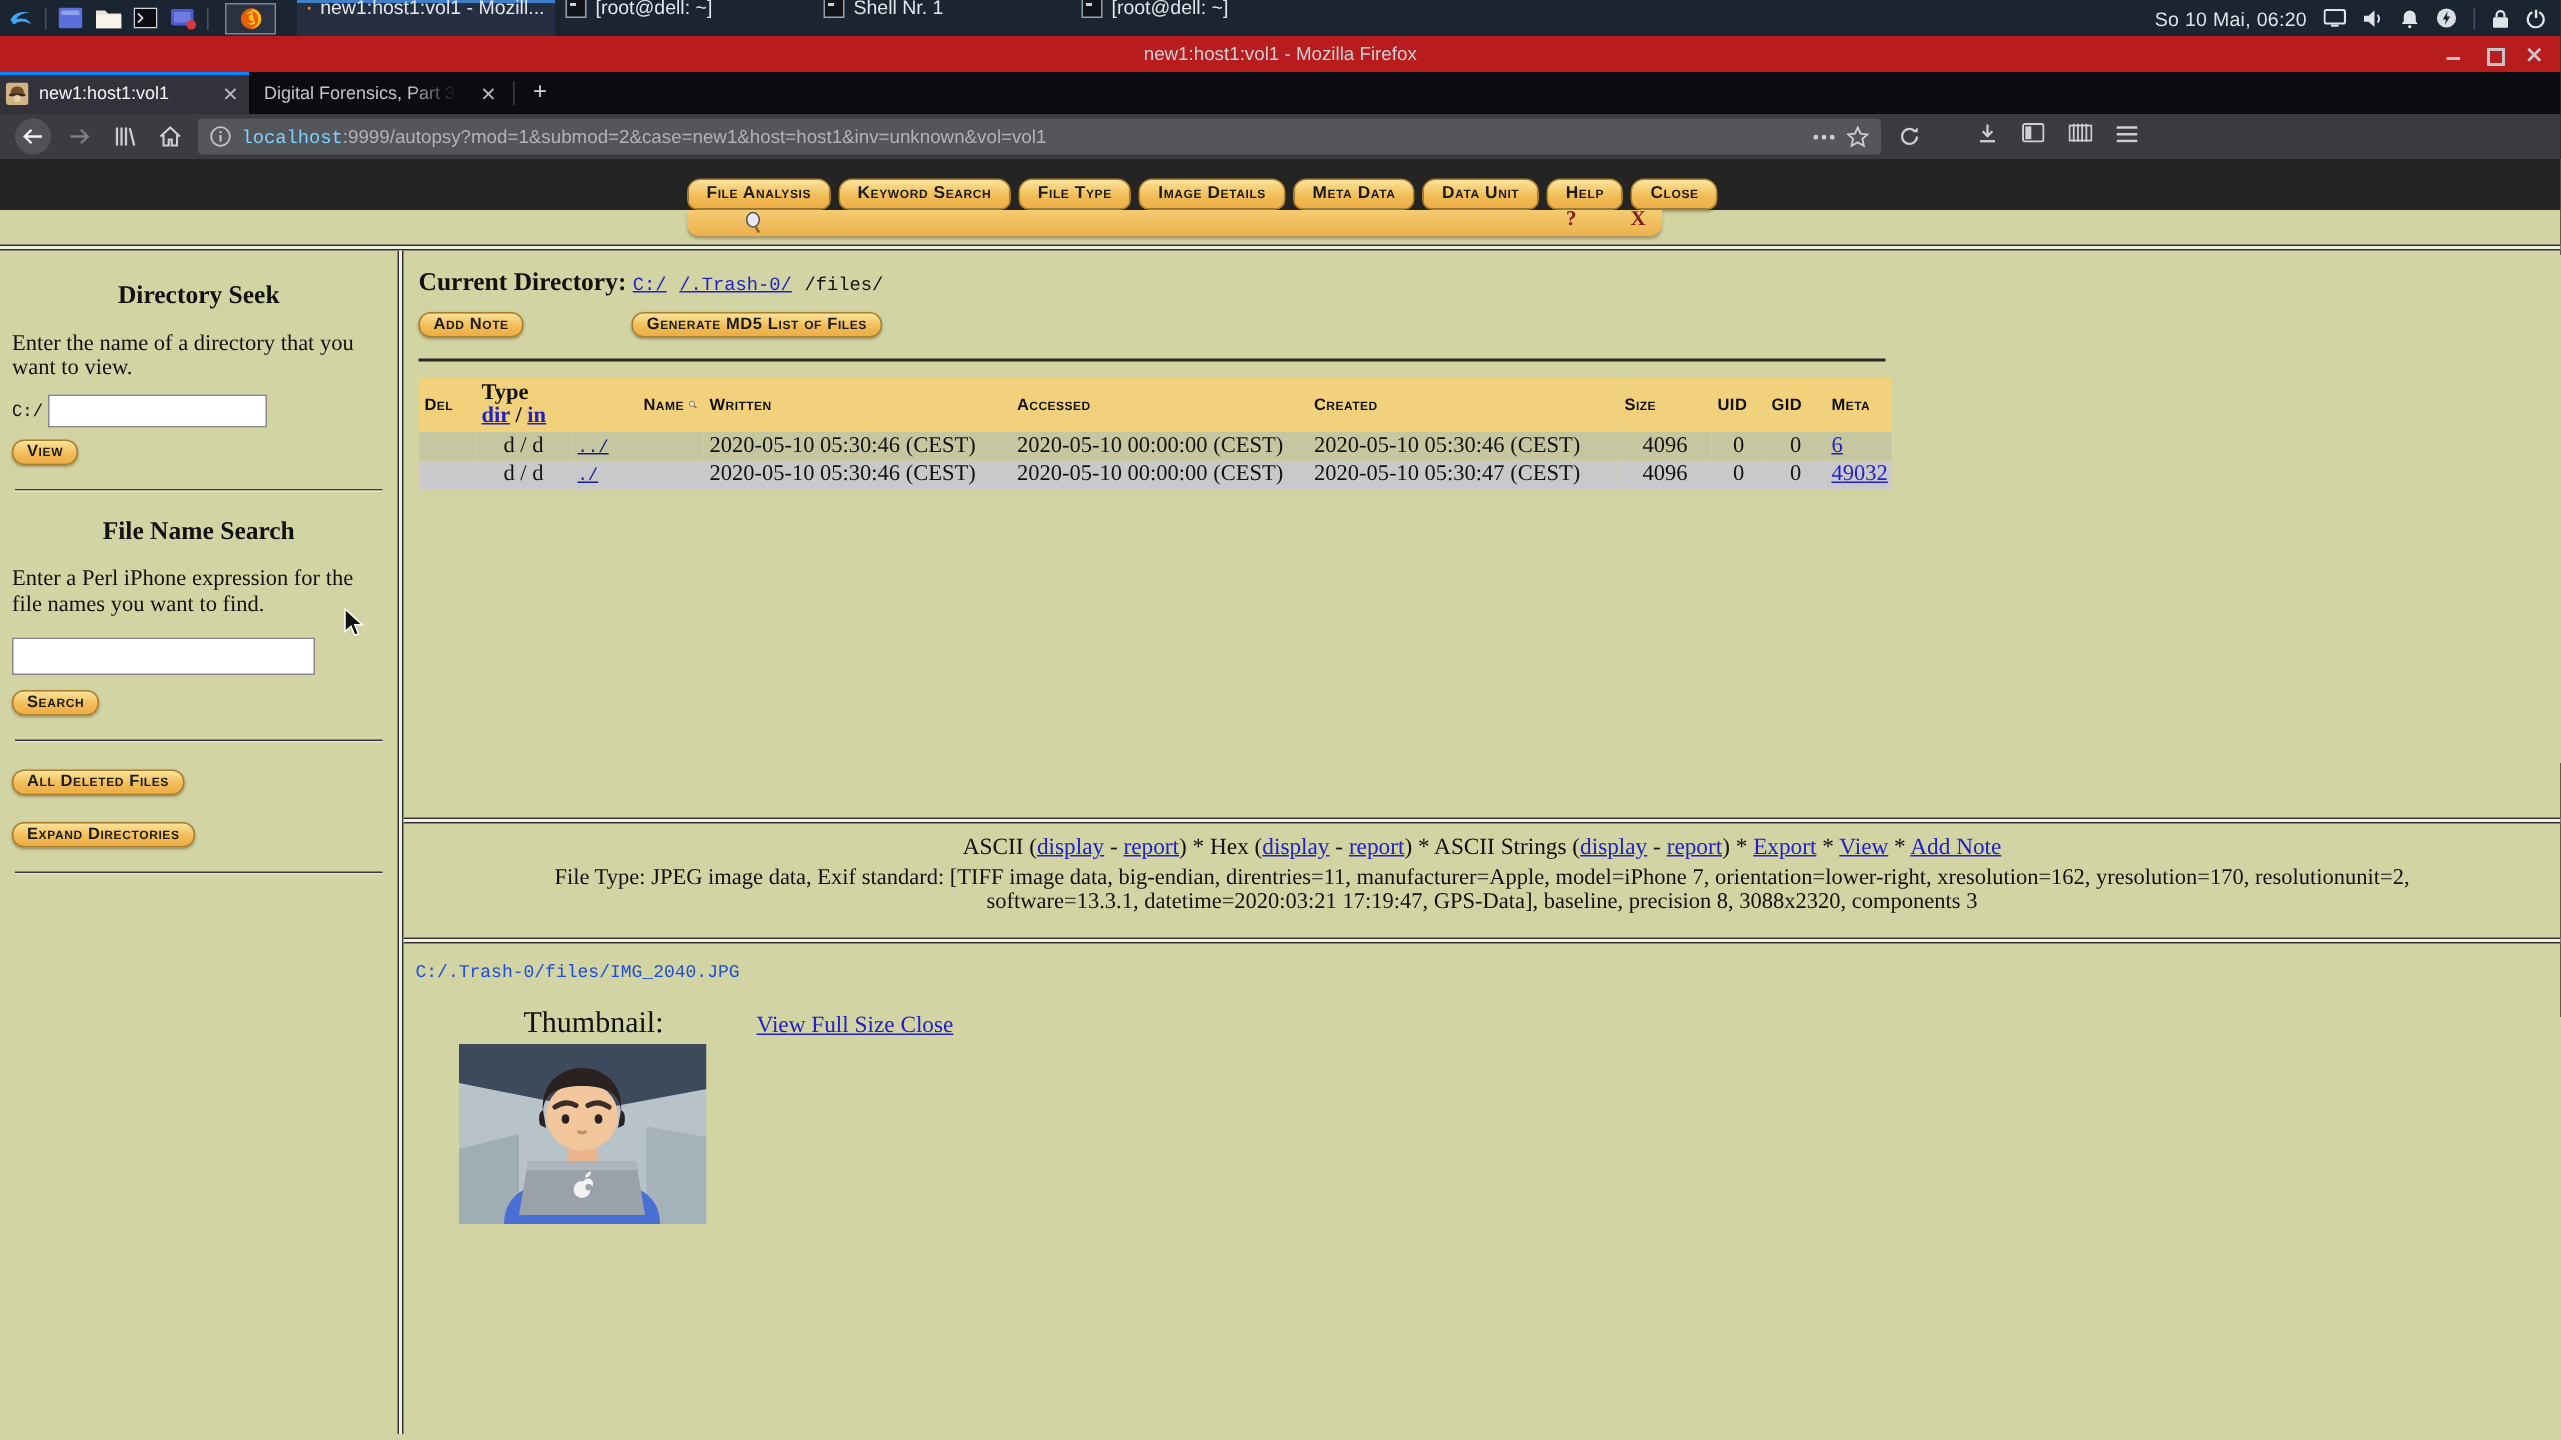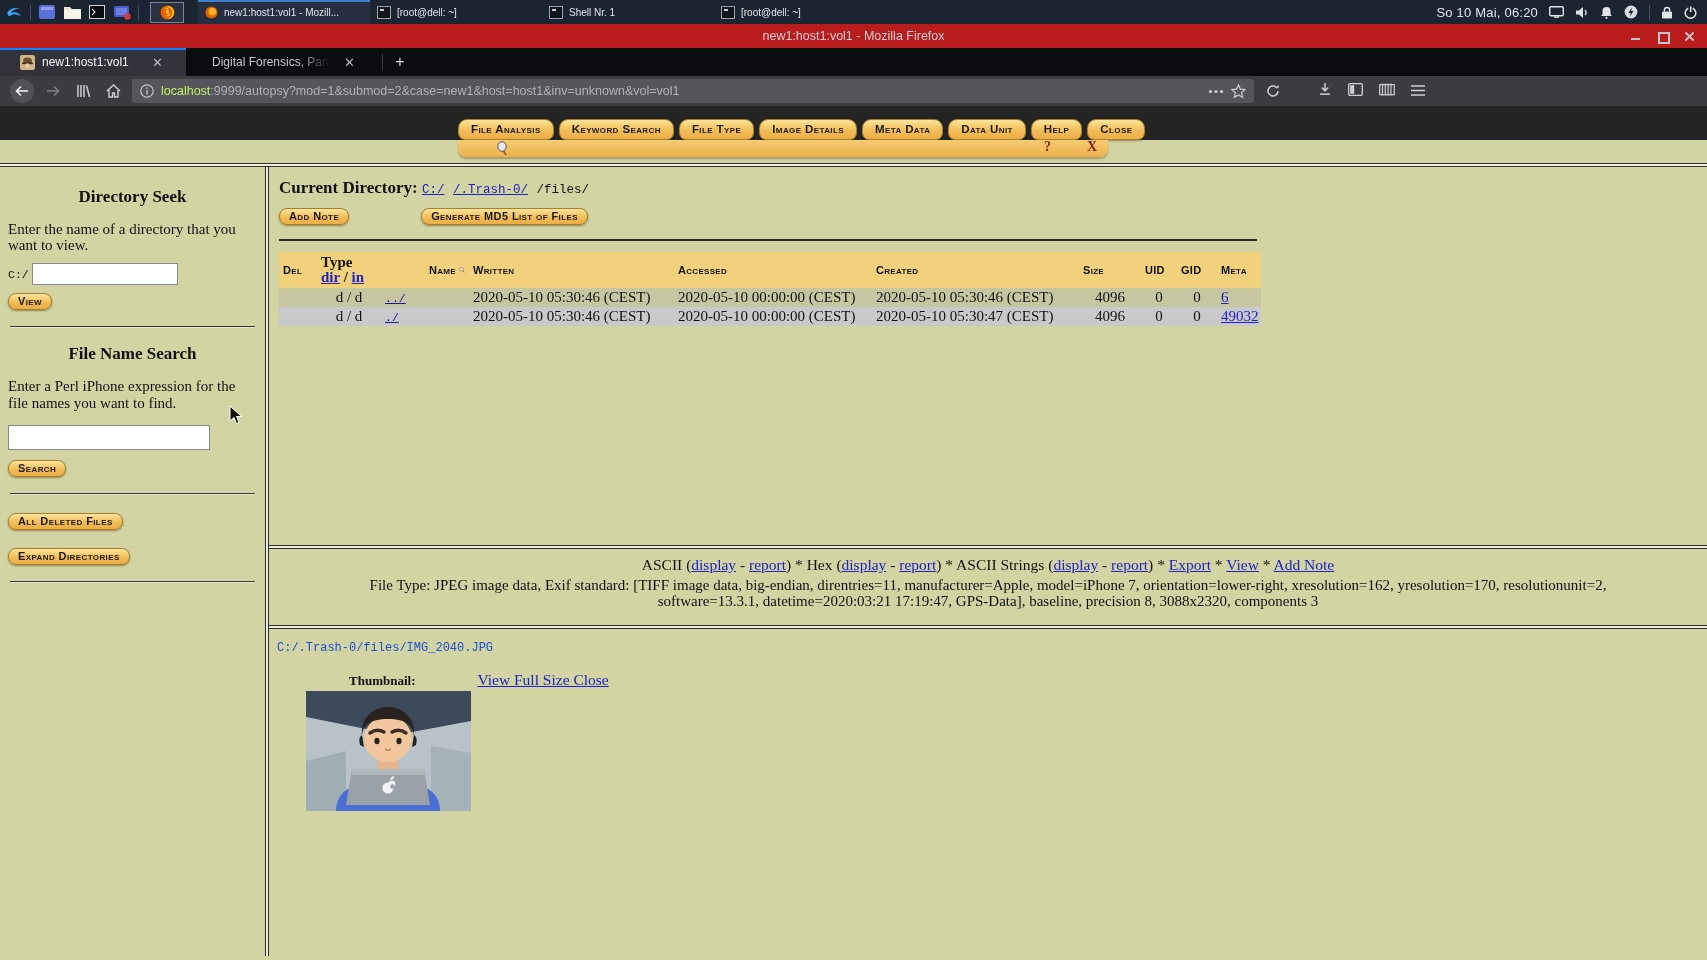--- a/index.html
+++ b/index.html
@@ -5,55 +5,55 @@
   * { box-sizing: border-box; margin: 0; padding: 0; }
   html,body { width:1707px; height:960px; overflow:hidden; background:#000; font-family:"Liberation Sans",sans-serif; }
 
   
   .sysbar { height:24px; background:#1b2431; display:flex; align-items:center; color:#dfe3ea; }
   .launchers { display:flex; align-items:center; gap:7px; padding:0 6px 0 5px; }
   .vsep { width:1px; height:15px; background:#46506a; }
   .licon { width:18px; height:16px; display:flex; align-items:center; justify-content:center; }
   .ff-launch { width:34px; height:21px; border:1px solid #7b8498; background:#2a3140; display:flex; align-items:center; justify-content:center; margin-left:4px; }
   .tasks { display:flex; height:24px; margin-left:8px; }
-  .task { width:172px; height:24px; display:flex; align-items:center; gap:6px; padding:0 7px; font-size:10px; color:#e2e6ec; white-space:nowrap; overflow:hidden; }
+  .task { width:172px; height:24px; display:flex; align-items:flex-end; gap:6px; padding:12px 7px; font-size:13px; color:#e2e6ec; white-space:nowrap; overflow:hidden; }
   .task.active { background:#262f42; box-shadow:inset 0 2px 0 #3f7ec8; }
   .task .ticon { flex:0 0 auto; width:14px; height:13px; border:1px solid #9aa2b2; background:#11141a; position:relative; }
   .task .ticon::after { content:""; position:absolute; left:2px; top:2px; width:4px; height:2px; background:#c9d0dc; }
   .tray { margin-left:auto; display:flex; align-items:center; gap:11px; padding-right:10px; }
   .clock { font-size:13px; letter-spacing:.2px; }
   .tray svg { display:block; }
 
   
   .titlebar { height:24px; background:#b91c1c; display:flex; align-items:center; justify-content:center; position:relative; color:#cfcfd4; }
   .wtitle { font-size:12.5px; }
   .wcontrols { position:absolute; right:10px; top:0; height:24px; display:flex; align-items:center; gap:15px; }
   .wc { width:11px; height:11px; position:relative; }
   .wc-min::after { content:""; position:absolute; left:1px; bottom:2px; width:9px; height:2px; background:#c3c3c8; }
   .wc-max::after { content:""; position:absolute; left:1px; top:1px; width:8px; height:8px; border:2px solid #c3c3c8; }
   .wc-close svg { display:block; }
 
   
   .tabbar { height:28px; background:#0b0c10; display:flex; align-items:stretch; }
-  .tab { width:186px; display:flex; align-items:center; gap:7px; padding:0 20px; font-size:12px; }
+  .tab { width:166px; display:flex; align-items:center; gap:7px; padding:0 4px; font-size:12px; }
   .tab.active { background:#32323a; color:#f5f5f6; box-shadow:inset 0 2px 0 #0a84ff; }
   .tab.inactive { color:#c6c6c9; }
   .tab .lbl { flex:1; white-space:nowrap; overflow:hidden; }
   .tab.inactive .lbl { -webkit-mask-image:linear-gradient(to right,#000 72%,transparent 96%); mask-image:linear-gradient(to right,#000 72%,transparent 96%); }
   .tabx { color:#b8b8bc; font-size:13px; line-height:1; padding:2px 3px; }
   .tabsep { width:1px; height:16px; background:#3c3c42; align-self:center; margin:0 4px; }
   .newtab { width:26px; display:flex; align-items:center; justify-content:center; color:#d6d6d9; font-size:16px; }
 
   
   .navbar { height:30px; background:#3b3b40; display:flex; align-items:center; padding:0 10px; gap:8px; }
   .nbtn { width:22px; height:22px; display:flex; align-items:center; justify-content:center; }
   .backcirc { width:24px; height:24px; border-radius:50%; background:#505258; display:flex; align-items:center; justify-content:center; }
   .urlbox { flex:1; max-width:1122px; height:24px; background:#55565c; border-radius:3px; display:flex; align-items:center; padding:0 8px; gap:7px; color:#b4b4b8; }
   .urltext { flex:1; font-size:12.5px; white-space:nowrap; overflow:hidden; }
-  .urltext .host { color:#bef264; }
+  .urltext .host { color:#7dd3fc;font-family:Liberation Mono, monospace; }
   .urltext .rest { color:#b2b2b6; }
   .rightics { display:flex; align-items:center; gap:16px; margin-left:26px; padding-right:4px; }
 
   
   .page { height:916px; background:#d3d4a3; position:relative; font-family:"Liberation Serif",serif; color:#111; }
   .aheader { height:57px; position:relative; }
   .aheader .darkband { position:absolute; left:0; top:0; right:0; height:34px; background:#242424; }
   .navtabs { position:absolute; left:458px; top:13px; display:flex; gap:5px; align-items:flex-end; }
   .btn-o { display:inline-block; background:linear-gradient(#fbe49c,#f2bd58 55%,#edad45); border:1px solid #a87f2c; border-radius:8px; padding:1px 9px 2px; font:bold 11px "Liberation Sans",sans-serif; font-variant:small-caps; letter-spacing:.4px; color:#1c1c1c; box-shadow:0 1px 2px rgba(60,40,0,.45); white-space:nowrap; }
   .navtabs .btn-o { border-radius:9px 9px 7px 7px; padding:3px 12px 4px; font-size:11.5px; }
@@ -106,21 +106,21 @@
   .hdr-name-wrap { display:flex; align-items:center; gap:3px; }
 
   .hdivider { height:4px; border-top:1px solid #2e2e2e; border-bottom:1px solid #2e2e2e; background:#f0f0de; }
   .sec2 { height:76px; padding-top:7px; text-align:center; }
   .asciiline { font-size:15.5px; }
   .filetype { font-size:15px; width:1270px; margin:3px auto 0; line-height:1.08; }
 
   .sec3 { padding:12px 0 0 8px; }
   .fpath { font-family:"Liberation Mono",monospace; font-size:12px; color:#1d4ed8; }
   .thumbhead { margin:16px 0 2px 72px; font-size:15.5px; display:flex; align-items:baseline; }
-  .thumbhead .tl { font-weight:bold; font-size:13px; }
+  .thumbhead .tl { font-weight:normal; font-size:20px; }
   .thumbhead a { margin-left:62px; }
   .thumbimg { margin-left:29px; display:block; }
 
   .cursor { position:absolute; left:229px; top:299px; pointer-events:none; z-index:99; }
 </style>
 </head>
 <body>
 
 <div class="sysbar">
   <div class="launchers">

